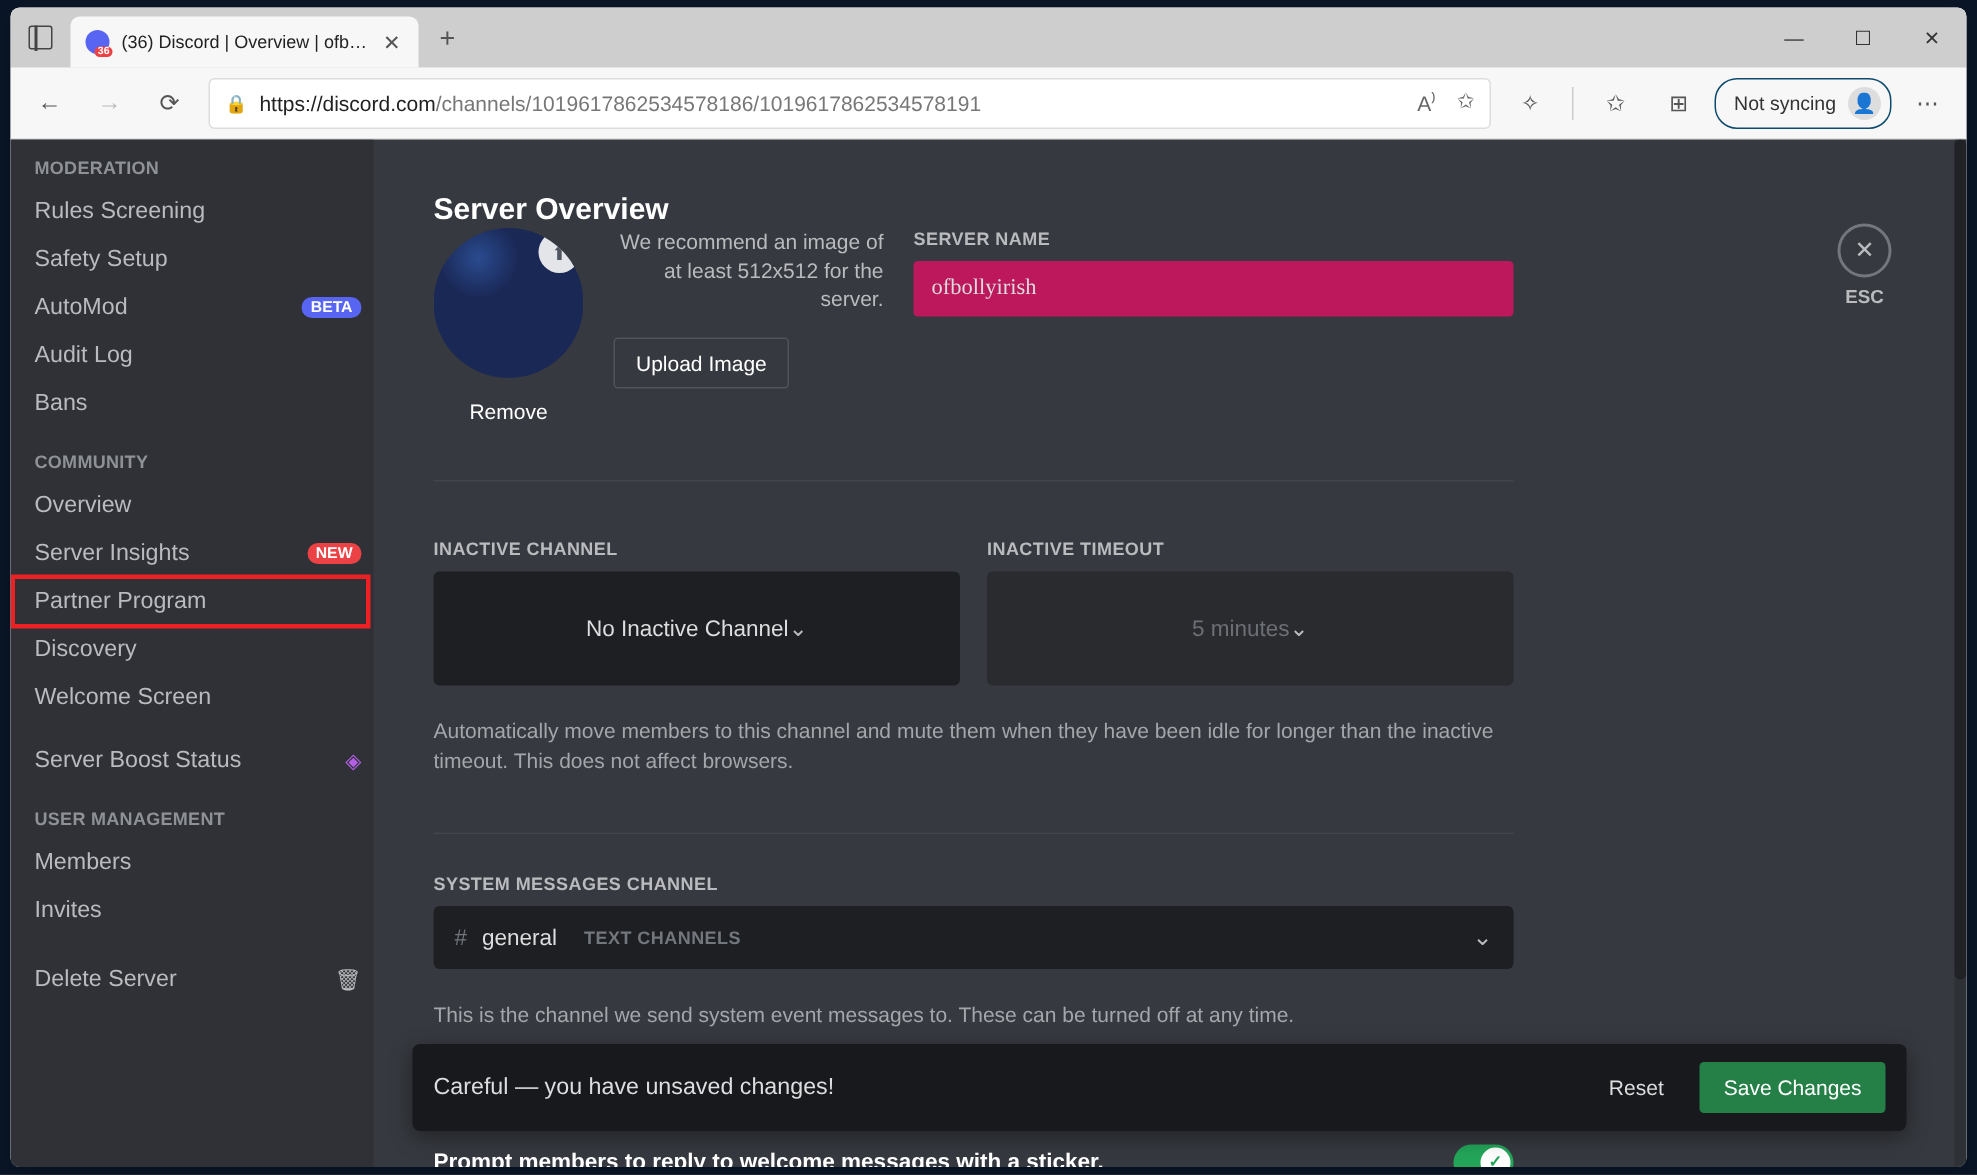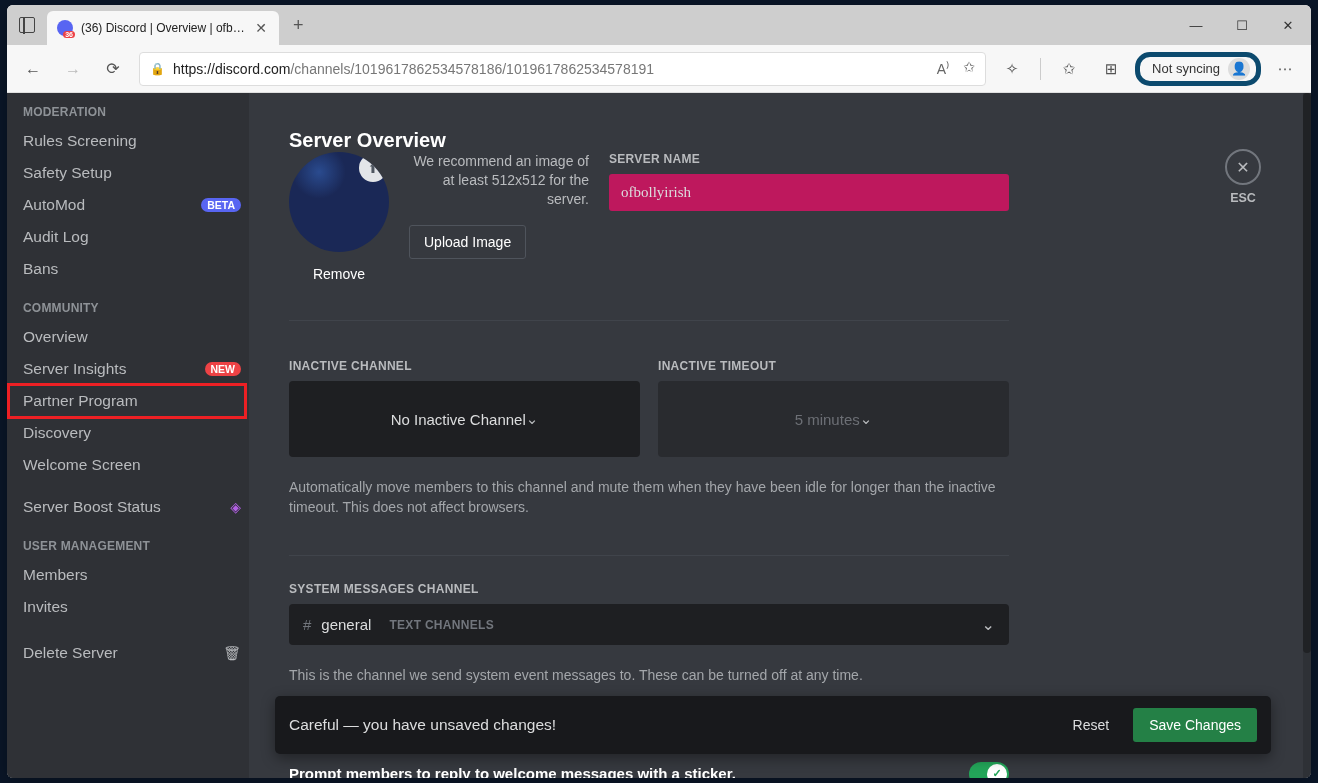--- a/index.html
+++ b/index.html
@@ -25,21 +25,21 @@
 .nav-btn { width:36px; height:36px; display:flex; align-items:center; justify-content:center; color:#555; border-radius:4px; cursor:pointer; font-size:16px; }
 .nav-btn.disabled { color:#bbb; cursor:default; }
 .url-box { flex:1; height:34px; background:#fff; border:1px solid #ddd; border-radius:4px; display:flex; align-items:center; padding:0 10px; gap:8px; margin:0 4px; }
 .lock-icon { color:#666; font-size:12px; }
 .url-text { font-size:14px; }
 .url-host { color:#222; }
 .url-path { color:#777; }
 .url-right-icons { margin-left:auto; display:flex; gap:14px; color:#666; font-size:14px; }
 .toolbar-icons { display:flex; gap:6px; align-items:center; }
 .tool-btn { width:36px; height:36px; display:flex; align-items:center; justify-content:center; color:#555; cursor:pointer; font-size:15px; }
-.sync-btn { border:5px solid #0c4a6e; height:34px; border-radius:15px; display:flex; align-items:center; padding:0 6px 0 12px; gap:8px; font-size:13px; color:#333; cursor:pointer; }
+.sync-btn { border:1px solid #0c4a6e; height:34px; border-radius:15px; display:flex; align-items:center; padding:0 6px 0 12px; gap:8px; font-size:13px; color:#333; cursor:pointer; }
 .avatar-sm { width:22px; height:22px; border-radius:50%; background:#ddd; display:flex; align-items:center; justify-content:center; color:#888; }
 
 
 .content { flex:1; background:#36393f; display:flex; position:relative; overflow:hidden; }
 .scrollbar-track { position:absolute; right:0; top:0; bottom:0; width:8px; background:#2e3136; }
 .scrollbar-thumb { background:#202225; border-radius:4px; width:8px; height:560px; }
 
 
 .sidebar { width:242px; background:#2f3136; padding:6px 8px 10px 16px; display:flex; flex-direction:column; overflow:hidden; position:relative; }
 .side-header { font-size:12px; font-weight:700; color:#8e9297; text-transform:uppercase; margin:16px 0 6px 0; letter-spacing:0.2px; }

